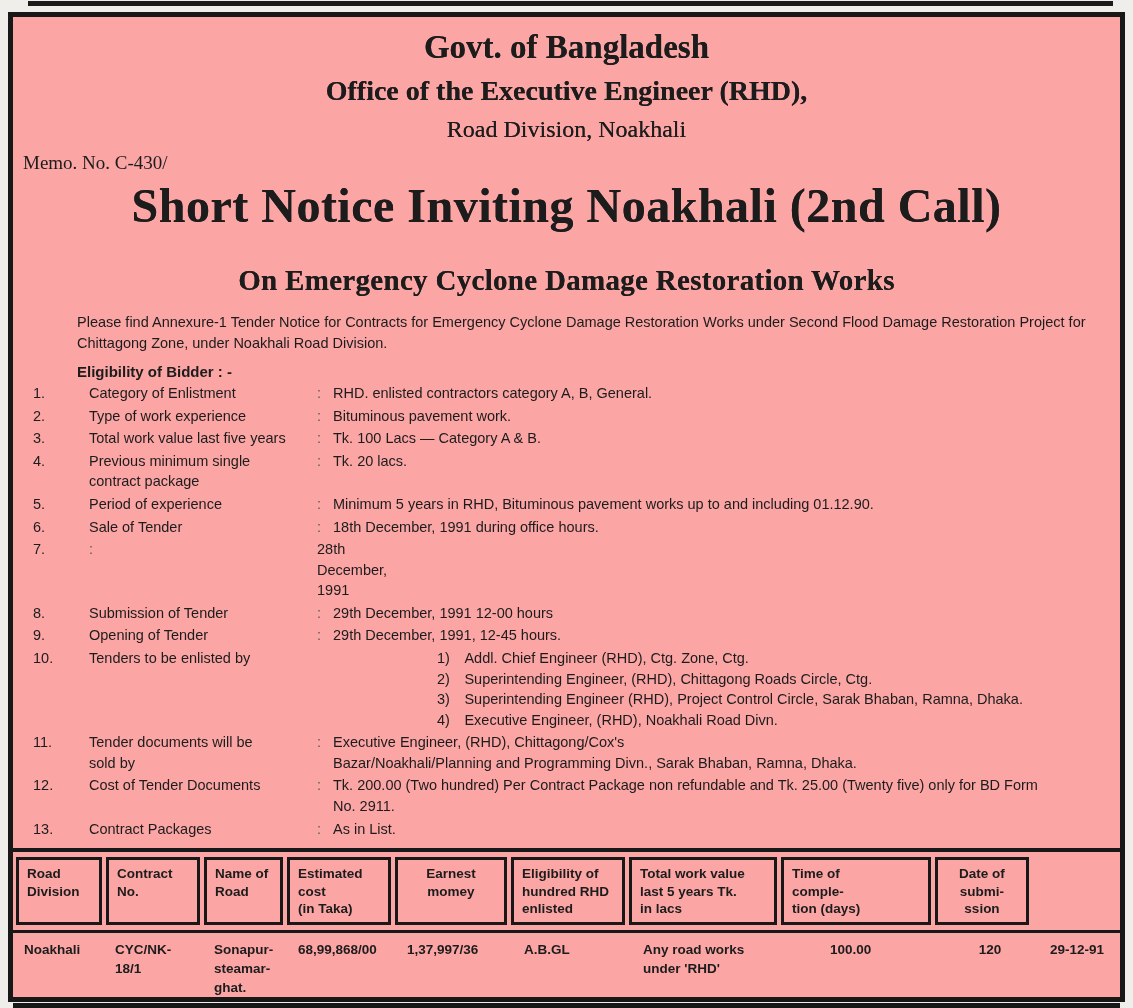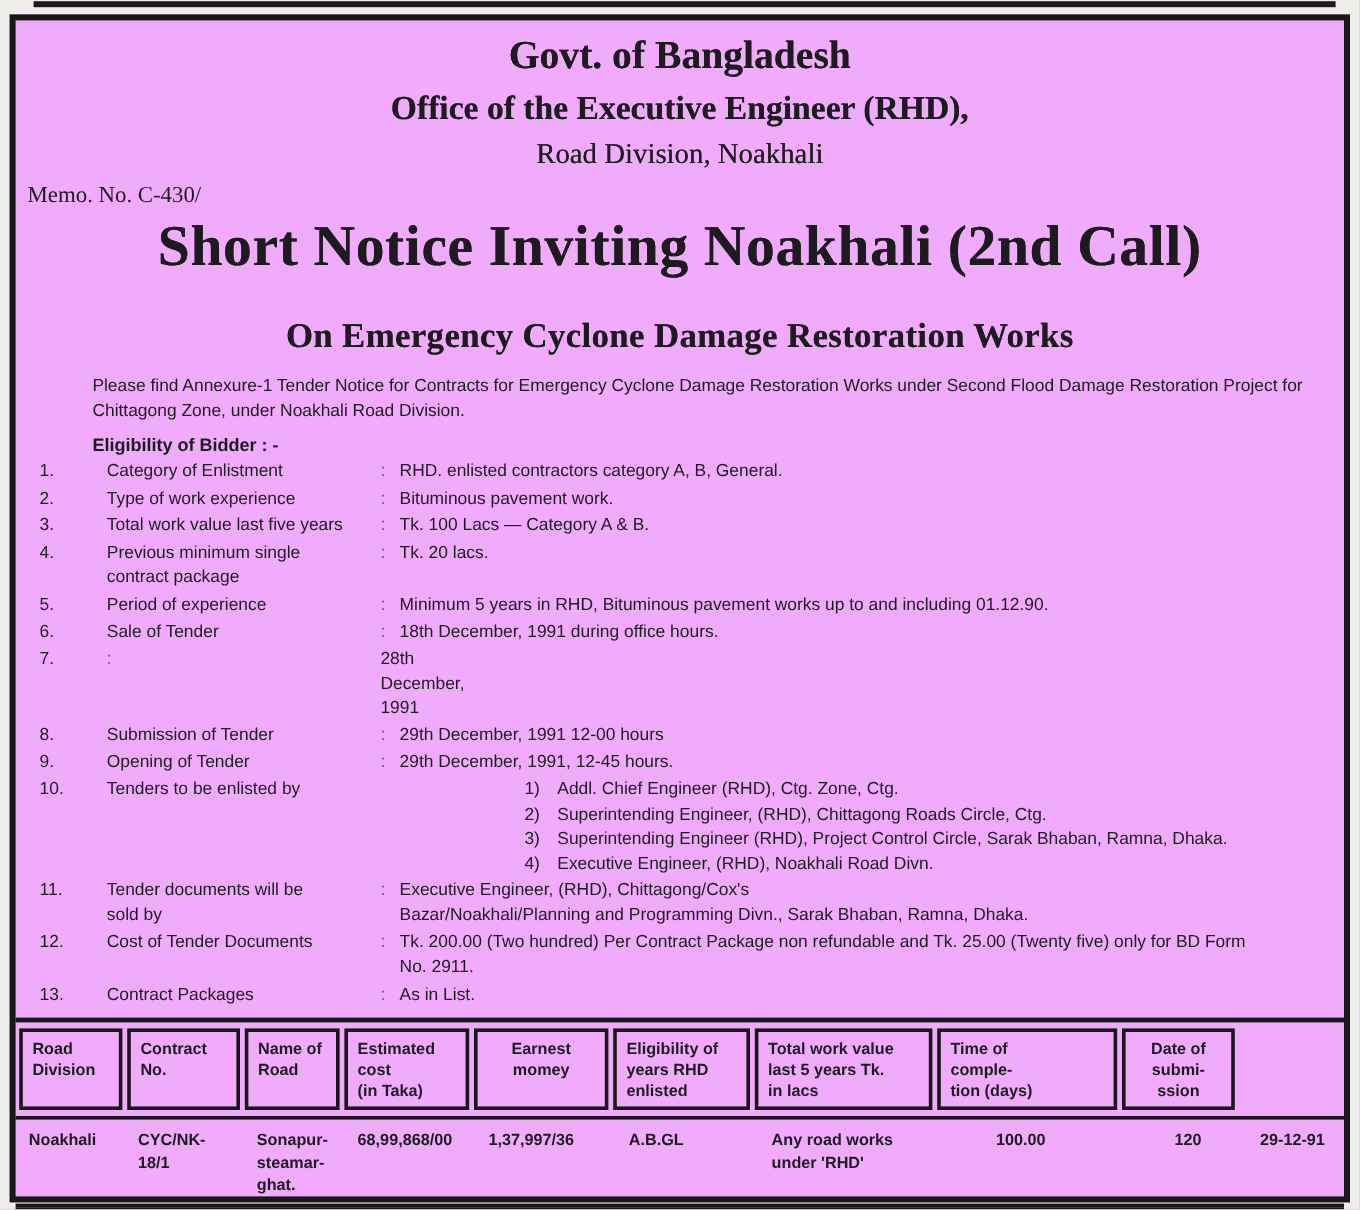--- a/index.html
+++ b/index.html
@@ -5,21 +5,21 @@
   html,body { margin:0; padding:0; background:#d8d6d1; }
   .page {
     position:relative; width:1133px; height:1008px; margin:0 auto;
     background:#efeeea; color:#1c1c1c; overflow:hidden;
     font-family:"Liberation Sans", sans-serif;
   }
   .scan-artifact-top { position:absolute; top:1px; left:28px; width:1085px; height:5px; background:#1b1b1b; }
   .sheet {
     position:absolute; left:8px; top:12px; width:1117px; height:990px;
     border:5px solid #181818; box-sizing:border-box;
-    display:flex; flex-direction:column; background:#f0abfc;
+    display:flex; flex-direction:column; background:#fca5a5;
   }
   .serif { font-family:"Liberation Serif", serif; }
   .display { text-shadow:0 0 0.5px rgba(20,20,20,0.85); }
   .masthead { text-align:center; margin-top:12px; }
   .org { font-size:33px; font-weight:bold; }
   .office { font-size:28px; font-weight:bold; margin-top:9px; }
   .division { font-size:24px; margin-top:9px; }
   .memo { font-size:19px; margin:9px 12px 0 10px; }
   .title { text-align:center; font-size:48px; font-weight:bold; margin-top:4px; letter-spacing:0.5px; }
   .subtitle { text-align:center; font-size:29px; font-weight:bold; margin-top:31px; letter-spacing:0.3px; }
@@ -170,21 +170,21 @@
       <div class="th">Contract
 No.</div>
       <div class="th">Name of
 Road</div>
       <div class="th">Estimated
 cost
 (in Taka)</div>
       <div class="th c">Earnest
 momey</div>
       <div class="th">Eligibility of
-years RHD
+hundred RHD
 enlisted</div>
       <div class="th">Total work value
 last 5 years Tk.
 in lacs</div>
       <div class="th">Time of
 comple-
 tion (days)</div>
       <div class="th c">Date of
 submi-
 ssion</div>

